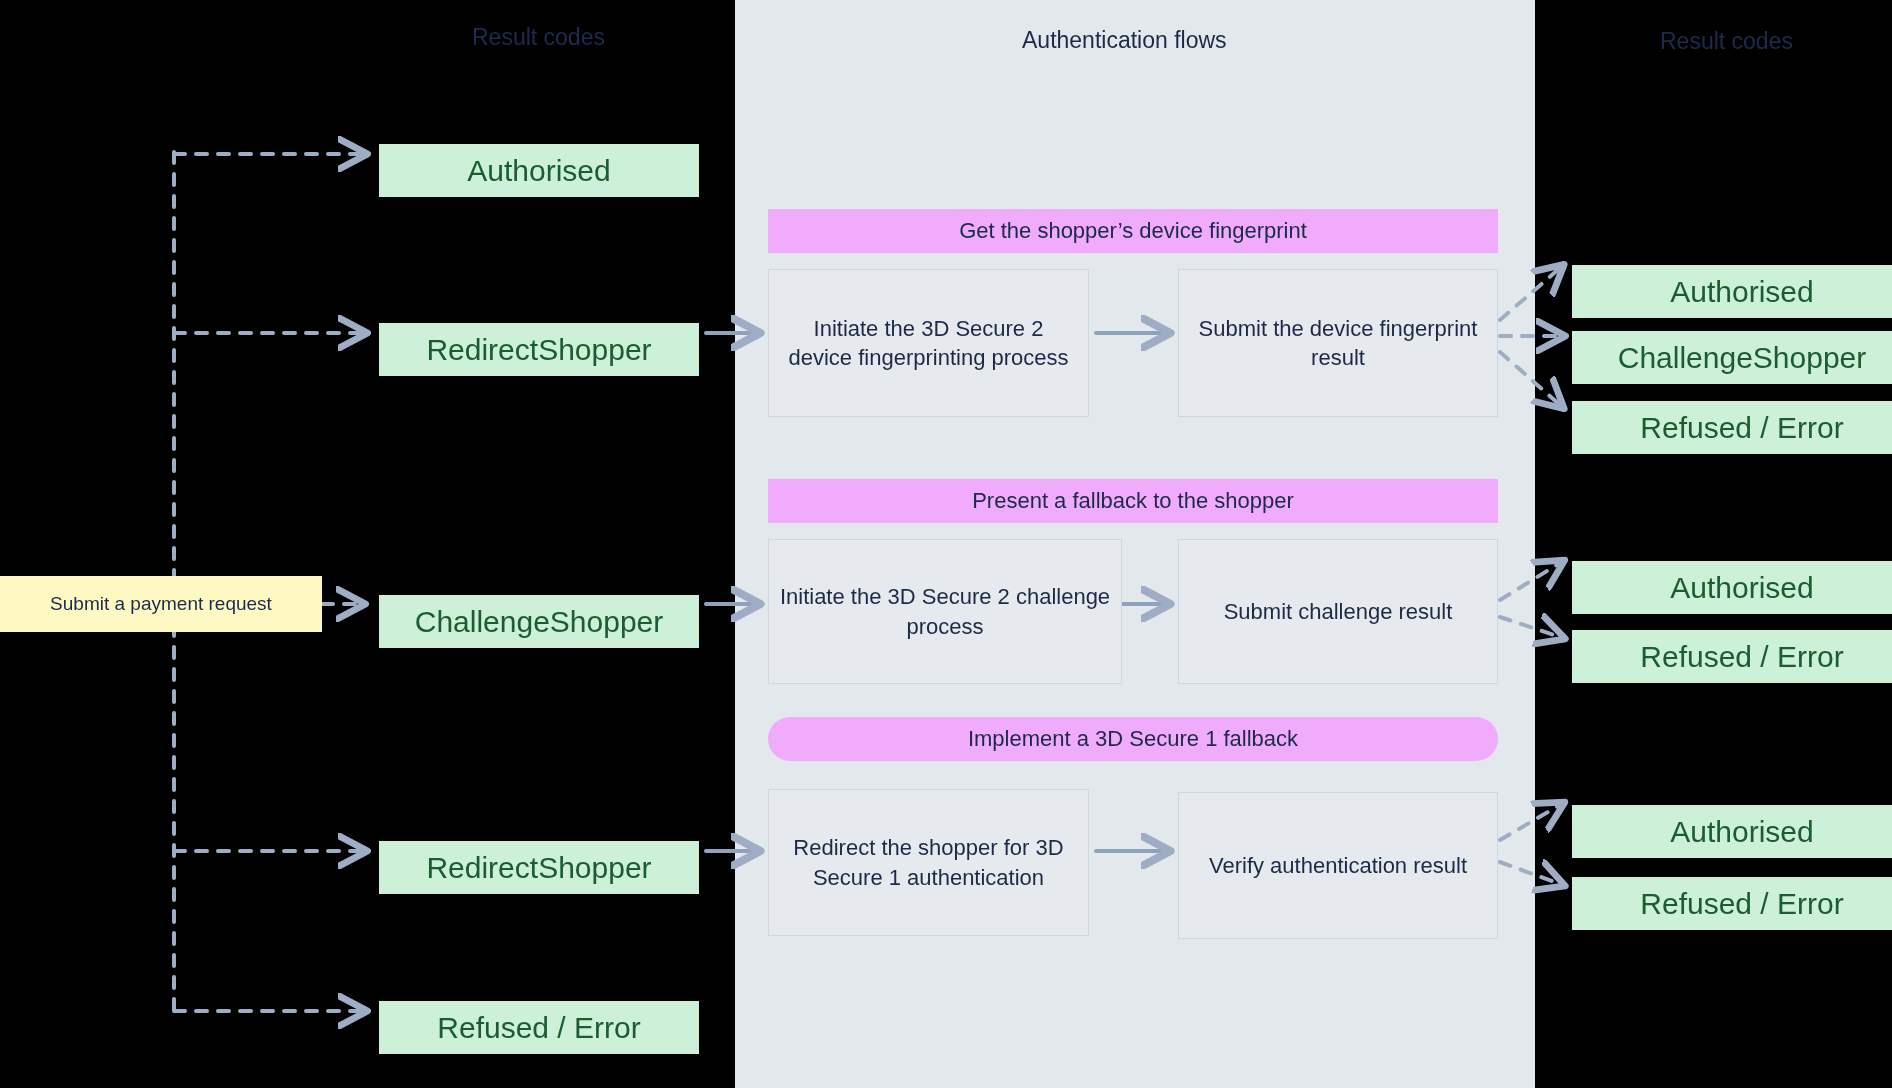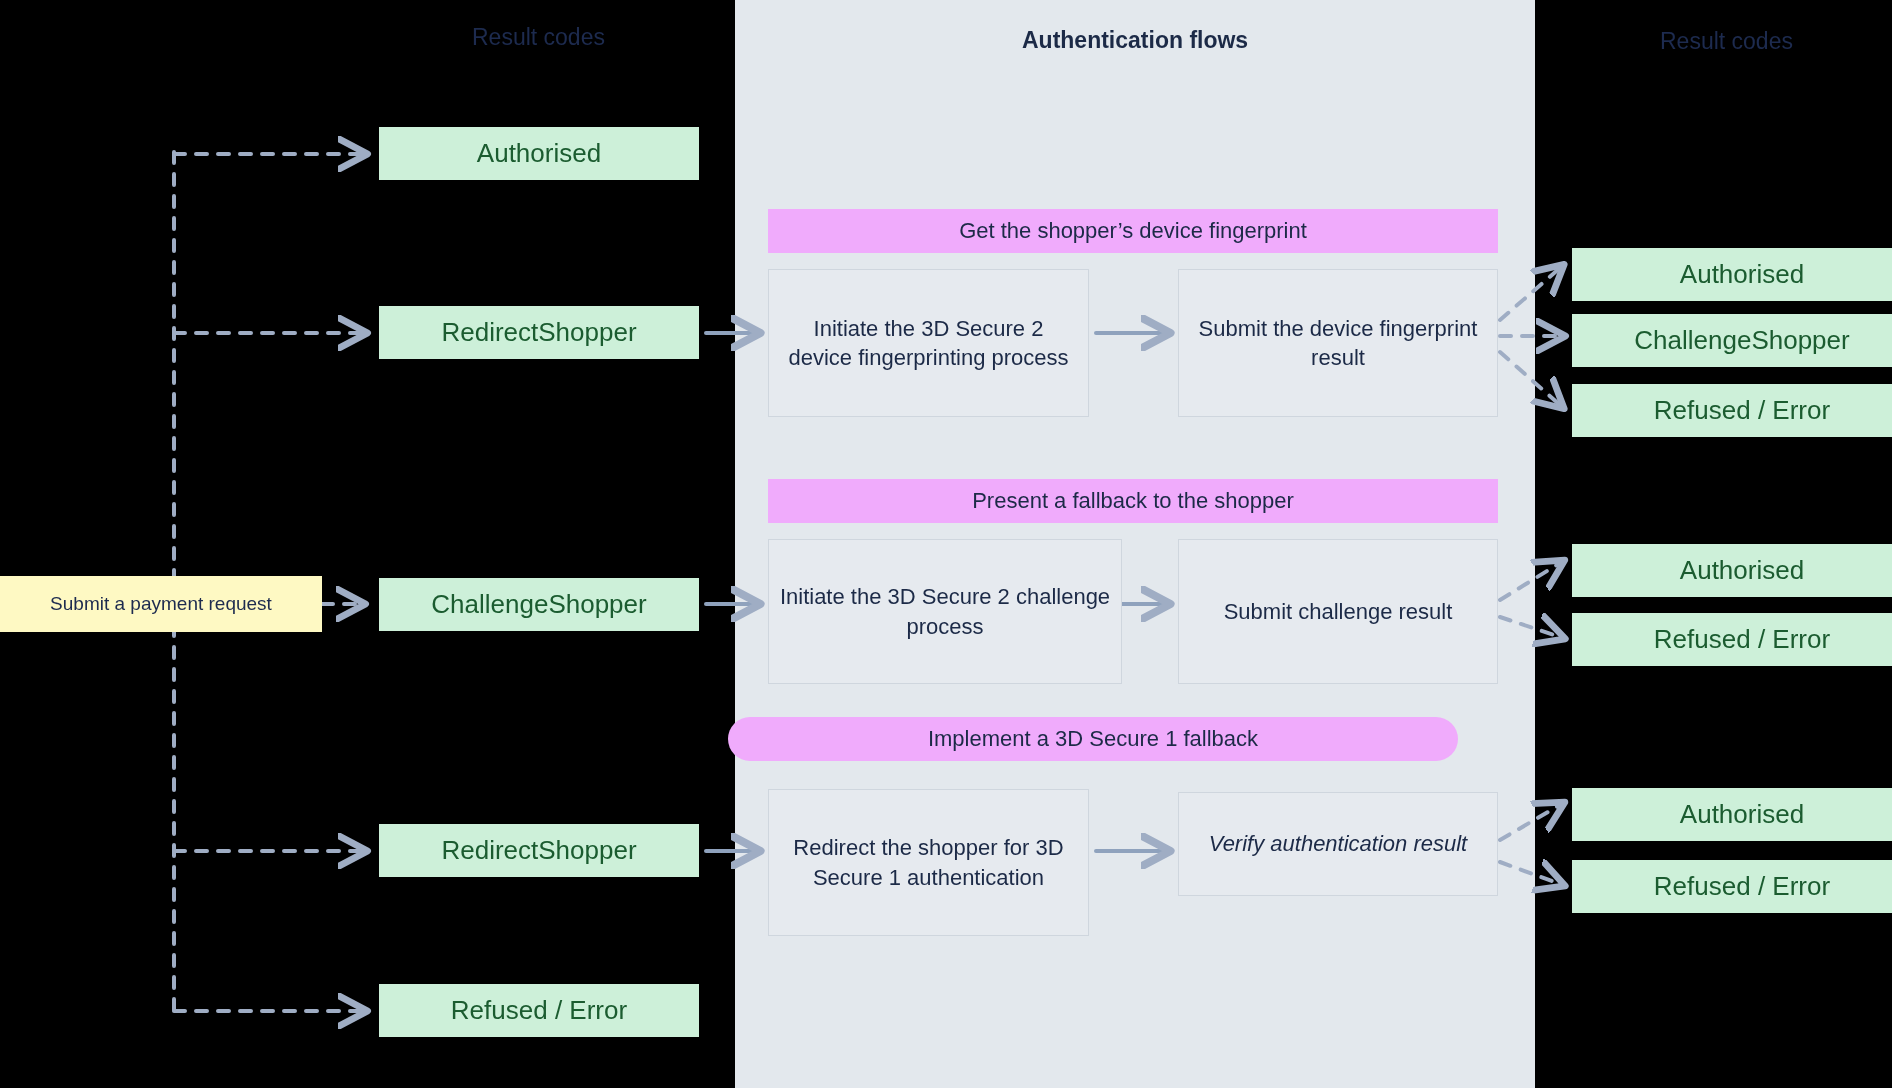--- a/index.html
+++ b/index.html
@@ -17,33 +17,34 @@
     left: 735px; top: 0; width: 800px; height: 1088px;
     background: #e3e8ed;
   }
 
   .col-heading {
     position: absolute;
     font-size: 23px;
     color: #1d2b4f;
     white-space: nowrap;
   }
-  .col-heading.center { color: #1c2a47; font-weight: bold; }
+  .col-heading.center { color: #1c2a47; }
 
   
   .chip {
     position: absolute;
     background: #cdf0d9;
     color: #1b5c30;
-    font-size: 26px;
+    font-size: 30px;
     display: flex;
     align-items: center;
     justify-content: center;
     text-align: center;
     white-space: nowrap;
+    margin-top: 17px;
   }
 
   
   .node-start {
     position: absolute;
     background: #fef9c3;
     color: #1d2b4f;
     font-size: 19px;
     display: flex;
     align-items: center;
@@ -152,23 +153,23 @@
   <div class="chip" style="left:379px; top:984px; width:320px; height:53px;">Refused / Error</div>
 
   <div class="sec-head" style="left:768px; top:209px; width:730px; height:44px;">Get the shopper’s device fingerprint</div>
   <div class="step" style="left:768px; top:261px; width:321px; height:148px;">Initiate the 3D Secure 2 device fingerprinting process</div>
   <div class="step" style="left:1178px; top:261px; width:320px; height:148px;">Submit the device fingerprint result</div>
 
   <div class="sec-head" style="left:768px; top:479px; width:730px; height:44px;">Present a fallback to the shopper</div>
   <div class="step" style="left:768px; top:531px; width:354px; height:145px;">Initiate the 3D Secure 2 challenge process</div>
   <div class="step" style="left:1178px; top:531px; width:320px; height:145px;">Submit challenge result</div>
 
-  <div class="sec-head" style="left:728px; top:717px; width:730px; height:44px;border-radius:22px;">Implement a 3D Secure 1 fallback</div>
+  <div class="sec-head" style="left:768px; top:717px; width:730px; height:44px;border-radius:22px;">Implement a 3D Secure 1 fallback</div>
   <div class="step" style="left:768px; top:781px; width:321px; height:147px;">Redirect the shopper for 3D Secure 1 authentication</div>
-  <div class="step" style="left:1178px; top:784px; width:320px; height:104px;font-style:italic;">Verify authentication result</div>
+  <div class="step" style="left:1178px; top:784px; width:320px; height:147px;">Verify authentication result</div>
 
   <div class="chip" style="left:1572px; top:248px; width:340px; height:53px;">Authorised</div>
   <div class="chip" style="left:1572px; top:314px; width:340px; height:53px;">ChallengeShopper</div>
   <div class="chip" style="left:1572px; top:384px; width:340px; height:53px;">Refused / Error</div>
 
   <div class="chip" style="left:1572px; top:544px; width:340px; height:53px;">Authorised</div>
   <div class="chip" style="left:1572px; top:613px; width:340px; height:53px;">Refused / Error</div>
 
   <div class="chip" style="left:1572px; top:788px; width:340px; height:53px;">Authorised</div>
   <div class="chip" style="left:1572px; top:860px; width:340px; height:53px;">Refused / Error</div>

